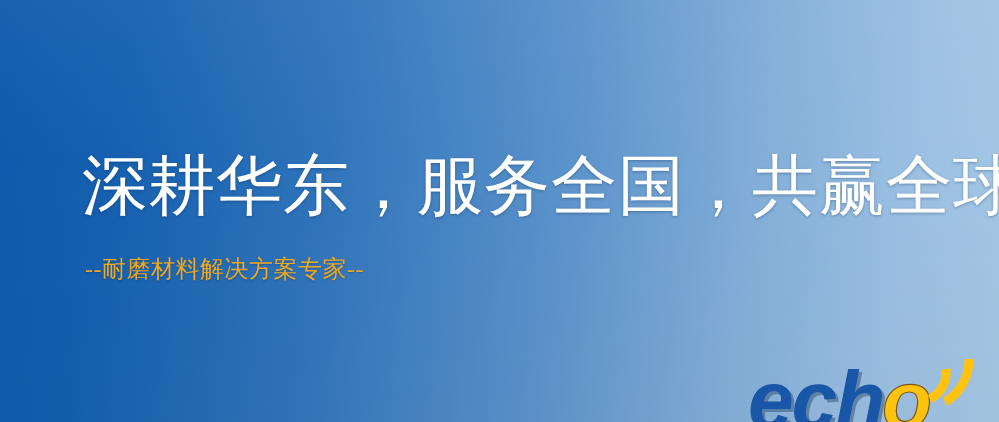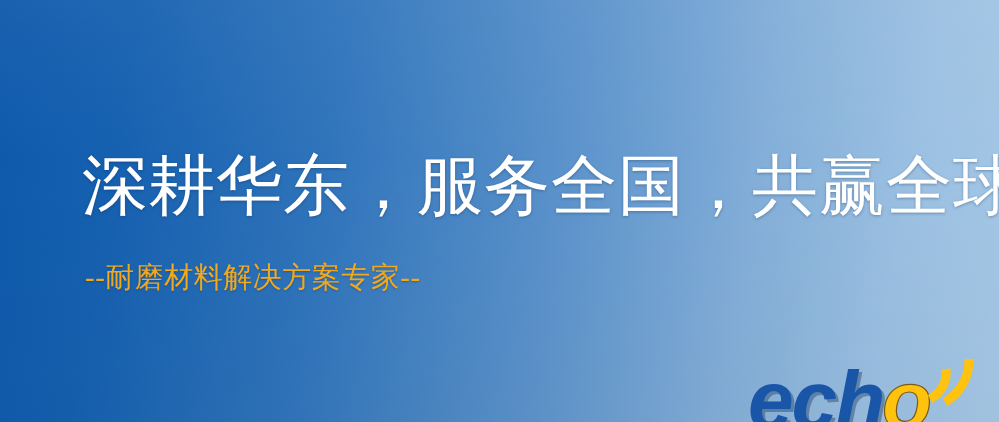--- a/index.html
+++ b/index.html
@@ -43,23 +43,23 @@
     letter-spacing: 1px;
     color: #ffffff;
     white-space: nowrap;
     text-shadow: 0 1px 3px rgba(10,40,80,0.35);
     z-index: 3;
   }
 
   .subtitle {
     position: absolute;
     left: 85px;
-    top: 260px;
+    top: 252px;
     font-family: "Liberation Serif", "DejaVu Serif", serif;
-    font-size: 29px;
+    font-size: 24px;
     line-height: 34px;
     letter-spacing: 0.5px;
     color: #f2a81c;
     white-space: nowrap;
     text-shadow: 0 1px 2px rgba(10,40,80,0.30);
     z-index: 3;
   }
 
   
   .logo {

